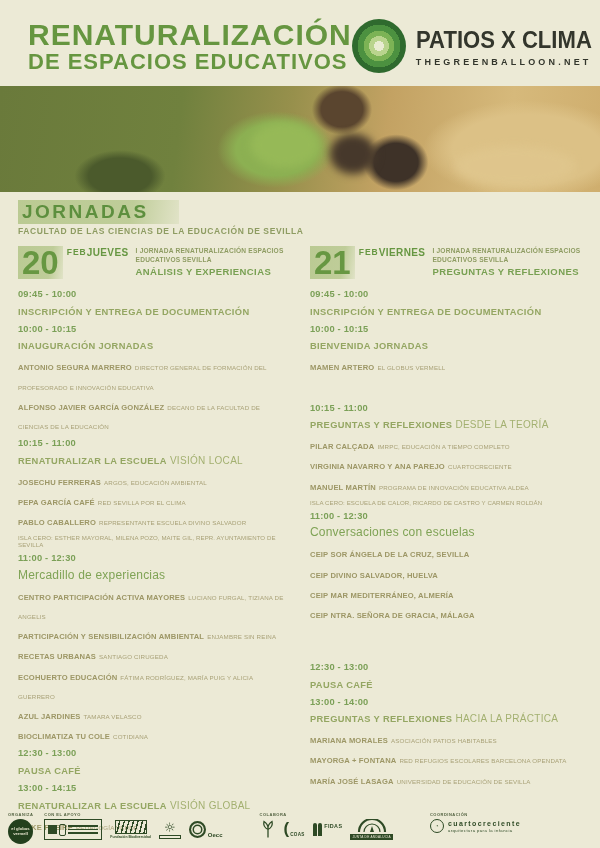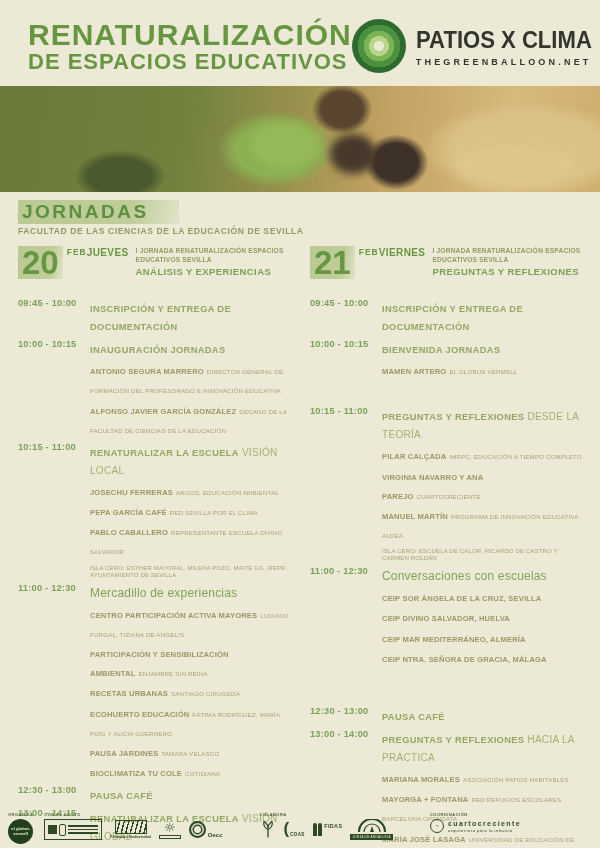--- a/index.html
+++ b/index.html
@@ -38,25 +38,25 @@
   .jheading{display:inline-block;font-size:19px;font-weight:800;color:#5d8f3e;letter-spacing:2.5px;padding:1px 30px 1px 4px;}
   .jsub{font-size:8.5px;font-weight:700;color:#8e9c62;letter-spacing:.6px;margin-top:2px;}
 
   .grid{display:grid;grid-template-columns:1fr 1fr;column-gap:20px;padding:4px 18px 0 18px;}
 
   .dayhead{display:flex;align-items:flex-start;margin:6px 0 8px 0;}
   .dnum{font-size:33px;font-weight:800;color:#679742;line-height:.95;padding:1px 4px;}
   .dmw{display:flex;flex-direction:row;margin:1px 0 0 4px;}
   .dmonth{font-size:8.5px;font-weight:700;color:#679742;letter-spacing:1px;}
   .dwd{font-size:10px;font-weight:700;color:#679742;letter-spacing:.4px;}
-  .dtitles{margin:1px 0 13px 7px;flex:1;}
+  .dtitles{margin:1px 0 4px 7px;flex:1;}
   .dseries{display:block;font-size:6.6px;font-weight:700;color:#8e9c62;letter-spacing:.2px;line-height:1.3;}
   .dtheme{display:block;font-size:9.5px;font-weight:800;color:#78a052;letter-spacing:.4px;margin-top:2px;}
 
-  .event{display:flex;margin-bottom:5px;}
+  .event{display:flex;margin-bottom:5px;flex-direction:column;}
   .time{width:72px;flex:none;font-size:9.3px;font-weight:700;color:#7ba057;letter-spacing:.2px;line-height:1.25;}
   .econt{flex:1;min-width:0;}
   .etitle{font-size:9.3px;font-weight:700;color:#94a662;letter-spacing:.35px;line-height:1.25;}
   .eaccent{font-size:10px;font-weight:500;color:#a3b070;letter-spacing:.3px;margin-left:3px;}
   .stitle{font-size:12px;font-weight:400;color:#7fa355;letter-spacing:.2px;line-height:1.1;}
   .people{margin-top:2px;}
   .person{line-height:1.2;margin-top:1px;}
   .pname{font-size:7.6px;font-weight:700;color:#9d9766;letter-spacing:.15px;}
   .prole{font-size:6.2px;font-weight:400;color:#a9a278;letter-spacing:.15px;margin-left:3px;}
   .pnote{margin-top:5px;font-size:6.1px;color:#a9a278;letter-spacing:.1px;}
@@ -174,21 +174,21 @@
 
       <div class="event">
         <div class="time">11:00 - 12:30</div>
         <div class="econt">
           <span class="stitle">Mercadillo de experiencias</span>
           <div class="people">
             <div class="person"><span class="pname">CENTRO PARTICIPACIÓN ACTIVA MAYORES</span><span class="prole">LUCIANO FURGAL, TIZIANA DE ANGELIS</span></div>
             <div class="person"><span class="pname">PARTICIPACIÓN Y SENSIBILIZACIÓN AMBIENTAL</span><span class="prole">ENJAMBRE SIN REINA</span></div>
             <div class="person"><span class="pname">RECETAS URBANAS</span><span class="prole">SANTIAGO CIRUGEDA</span></div>
             <div class="person"><span class="pname">ECOHUERTO EDUCACIÓN</span><span class="prole">FÁTIMA RODRÍGUEZ, MARÍA PUIG Y ALICIA GUERRERO</span></div>
-            <div class="person"><span class="pname">PAUSA JARDINES</span><span class="prole">TAMARA VELASCO</span></div>
+            <div class="person"><span class="pname">AZUL JARDINES</span><span class="prole">TAMARA VELASCO</span></div>
             <div class="person"><span class="pname">BIOCLIMATIZA TU COLE</span><span class="prole">COTIDIANA</span></div>
           </div>
         </div>
       </div>
 
       <div class="event">
         <div class="time">12:30 - 13:00</div>
         <div class="econt"><span class="etitle">PAUSA CAFÉ</span></div>
       </div>
 

